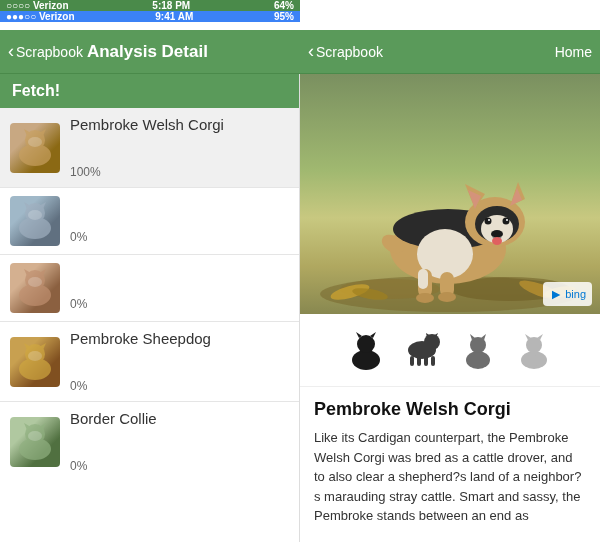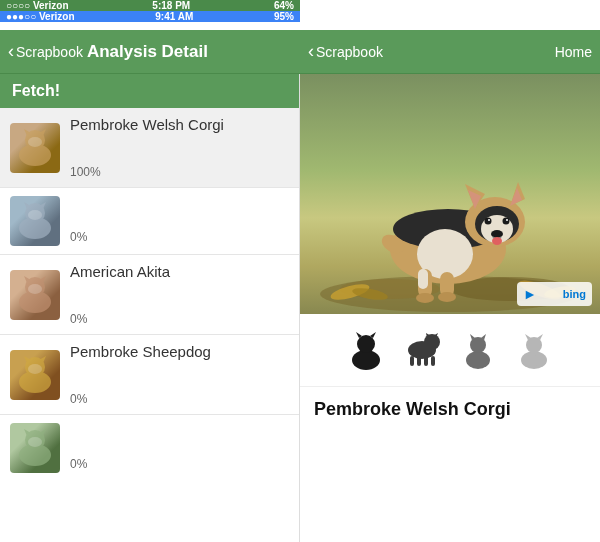--- a/index.html
+++ b/index.html
@@ -44,21 +44,21 @@
     .thumb-collie { background: linear-gradient(135deg, #b0c8a0 30%, #507040 70%); }
 
     
     .right-panel { width: 300px; display: flex; flex-direction: column; overflow-y: auto; background: #fff; }
     .dog-photo-container { position: relative; width: 100%; height: 240px; background: #8a9a70; overflow: hidden; flex-shrink: 0; }
     .dog-photo-bg { width: 100%; height: 100%; background: linear-gradient(180deg, #7a9060 0%, #a0b870 40%, #c8c880 60%, #b0a860 80%, #888850 100%); }
 
     
     .bing-badge { position: absolute; bottom: 8px; right: 8px; background: rgba(255,255,255,0.85); border-radius: 4px; padding: 4px 6px; display: flex; align-items: center; gap: 2px; }
     .bing-icon { color: #0078d4; font-size: 14px; font-weight: 700; font-style: italic; }
-    .bing-label { color: #0078d4; font-size: 11px; font-weight: 700; margin-left: 24px; }
+    .bing-label { color: #0078d4; font-size: 11px; font-weight: 400; }
 
     
     .silhouettes-row { display: flex; align-items: center; justify-content: center; gap: 12px; padding: 14px 10px 10px; border-bottom: 1px solid #eee; }
     .sil-item { cursor: pointer; opacity: 0.85; }
     .sil-item.active { opacity: 1; }
 
     
     .breed-detail { padding: 12px 14px; }
     .breed-detail-name { font-size: 18px; font-weight: 700; color: #111; margin-bottom: 8px; }
     .breed-detail-desc { font-size: 13px; color: #333; line-height: 1.5; }
@@ -136,21 +136,20 @@
         </div>
         <div class="breed-item">
           <div class="breed-thumb thumb-akita"><svg viewBox="0 0 50 50" width="50" height="50" style="opacity: 0.7;">
       <ellipse cx="25" cy="32" rx="16" ry="11" fill="#c09070"></ellipse>
       <circle cx="25" cy="17" r="10" fill="#c09070"></circle>
       <polygon points="17,13 14,6 21,10" fill="#c09070"></polygon>
       <polygon points="33,13 36,6 29,10" fill="#c09070"></polygon>
       <ellipse cx="25" cy="19" rx="7" ry="5" fill="rgba(255,255,255,0.3)"></ellipse>
     </svg></div>
           <div class="breed-info">
-            <div class="breed-name">American Akita</div>
             <div class="breed-pct">0%</div>
           </div>
         </div>
         <div class="breed-item">
           <div class="breed-thumb thumb-sheltie"><svg viewBox="0 0 50 50" width="50" height="50" style="opacity: 0.7;">
       <ellipse cx="25" cy="32" rx="16" ry="11" fill="#d0a840"></ellipse>
       <circle cx="25" cy="17" r="10" fill="#d0a840"></circle>
       <polygon points="17,13 14,6 21,10" fill="#d0a840"></polygon>
       <polygon points="33,13 36,6 29,10" fill="#d0a840"></polygon>
       <ellipse cx="25" cy="19" rx="7" ry="5" fill="rgba(255,255,255,0.3)"></ellipse>
@@ -162,20 +161,21 @@
         </div>
         <div class="breed-item">
           <div class="breed-thumb thumb-collie"><svg viewBox="0 0 50 50" width="50" height="50" style="opacity: 0.7;">
       <ellipse cx="25" cy="32" rx="16" ry="11" fill="#90b080"></ellipse>
       <circle cx="25" cy="17" r="10" fill="#90b080"></circle>
       <polygon points="17,13 14,6 21,10" fill="#90b080"></polygon>
       <polygon points="33,13 36,6 29,10" fill="#90b080"></polygon>
       <ellipse cx="25" cy="19" rx="7" ry="5" fill="rgba(255,255,255,0.3)"></ellipse>
     </svg></div>
           <div class="breed-info">
+            <div class="breed-name">Border Collie</div>
             <div class="breed-pct">0%</div>
           </div>
         </div>
       </div>
   </div>
 
   <div class="right-panel">
 
     <div class="dog-photo-container">
 
@@ -280,15 +280,16 @@
           <polygon points="16,12 13,6 19,10"></polygon>
           <polygon points="28,12 31,6 25,10"></polygon>
           <rect x="16" y="26" width="5" height="12" rx="2.5"></rect>
           <rect x="23" y="26" width="5" height="12" rx="2.5"></rect>
         </svg>
       </div>
     </div>
 
     <div class="breed-detail">
       <div class="breed-detail-name">Pembroke Welsh Corgi</div>
+      <div class="breed-detail-desc">Like its Cardigan counterpart, the Pembroke Welsh Corgi was bred as a cattle drover, and to also clear a shepherd?s land of a neighbor?s marauding stray cattle.  Smart and sassy, the Pembroke stands between an end as</div>
     </div>
   </div>
 </div>
 
 </body></html>

